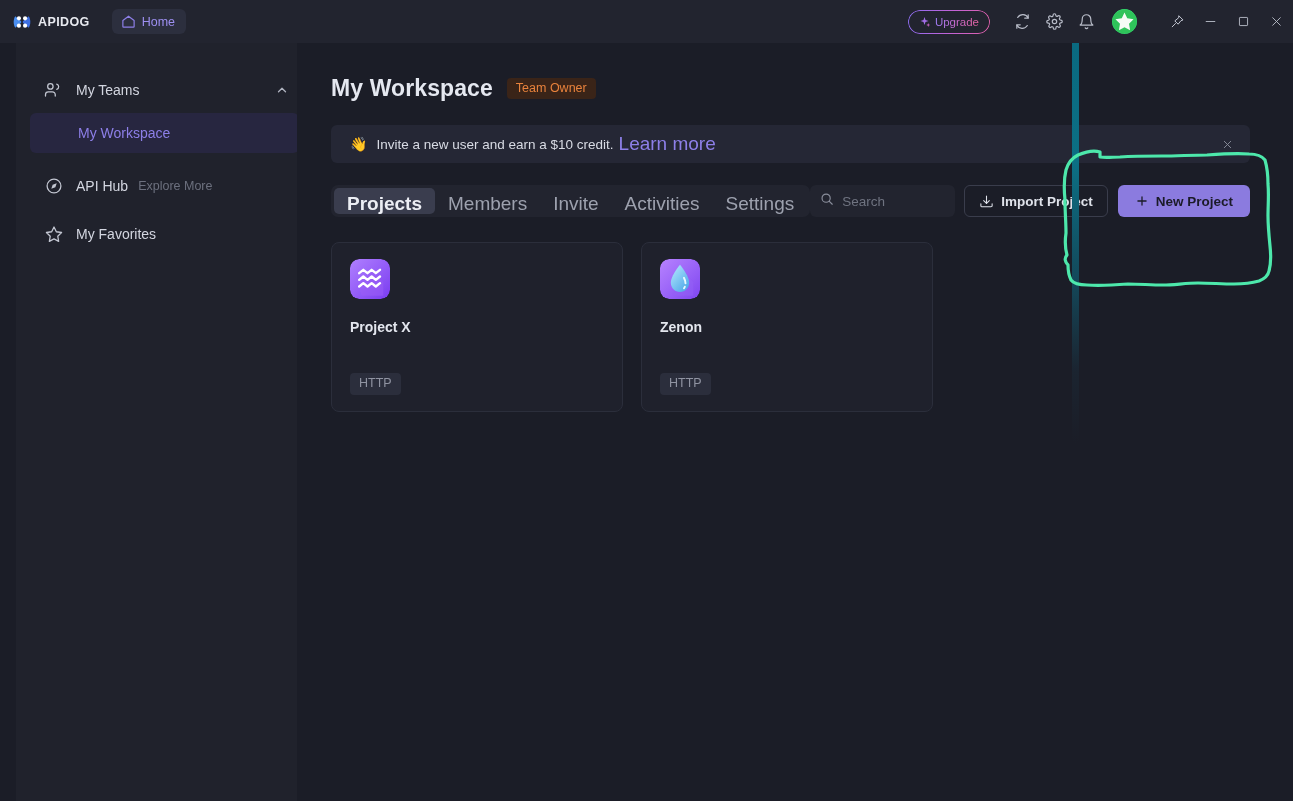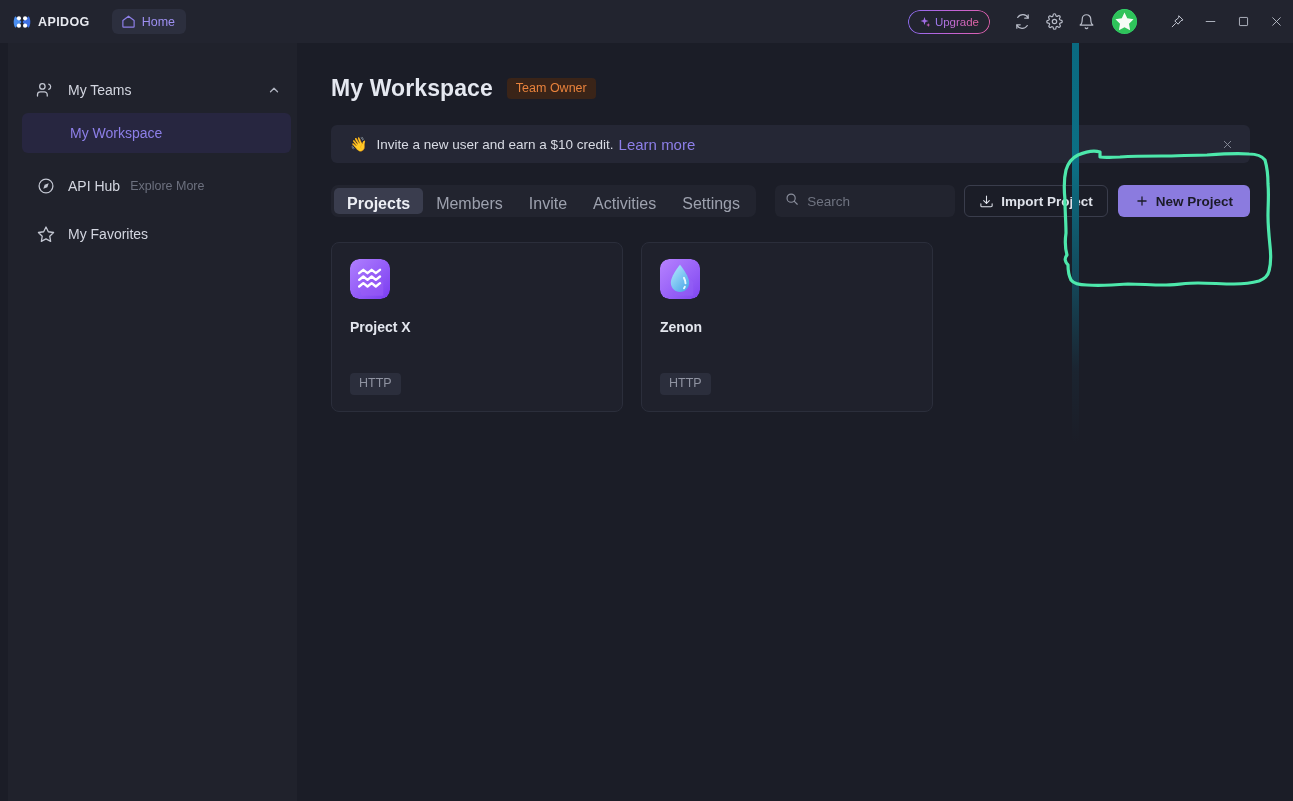--- a/index.html
+++ b/index.html
@@ -127,21 +127,21 @@
     align-items: center;
     justify-content: center;
     cursor: pointer;
   }
   .win-ctrl svg { display: block; }
   .pin-ctrl { margin-left: 18px; }
 
   
   .sidebar {
     position: absolute;
-    top: 43px; left: 8px;
+    top: 43px; left: 16px;
     width: 297px;
     height: 758px;
     background: #20222c;
   }
 
   .side-head {
     display: flex;
     align-items: center;
     height: 40px;
     margin: 27px 14px 0 14px;
@@ -240,21 +240,21 @@
     margin: 23px 43px 0 34px;
     height: 38px;
     background: #252735;
     border-radius: 6px;
     display: flex;
     align-items: center;
     padding: 0 14px 0 19px;
   }
   .banner-emoji { font-size: 14px; margin-right: 9px; }
   .banner-text { color: #d8dbe4; font-size: 13.5px; }
-  .banner-link { color: #8d7fe8; font-size: 15px; margin-left: 5px; cursor: pointer; }
+  .banner-link { color: #8d7fe8; font-size: 19px; margin-left: 5px; cursor: pointer; }
   .banner-close {
     margin-left: auto;
     color: #8b8f9c;
     font-size: 14px;
     cursor: pointer;
     width: 18px; height: 18px;
     display: flex; align-items: center; justify-content: center;
   }
 
   .toolbar {
@@ -266,21 +266,21 @@
 
   .tabs {
     display: flex;
     align-items: center;
     background: #22242f;
     border-radius: 7px;
     padding: 3px;
     height: 32px;
   }
   .tab {
-    font-size: 16px;
+    font-size: 19px;
     color: #9da1ae;
     padding: 3px 13px;
     height: 26px;
     line-height: 26px;
     border-radius: 5px;
     cursor: pointer;
     white-space: nowrap;
   }
   .tab.active {
     background: #3a3d4e;

